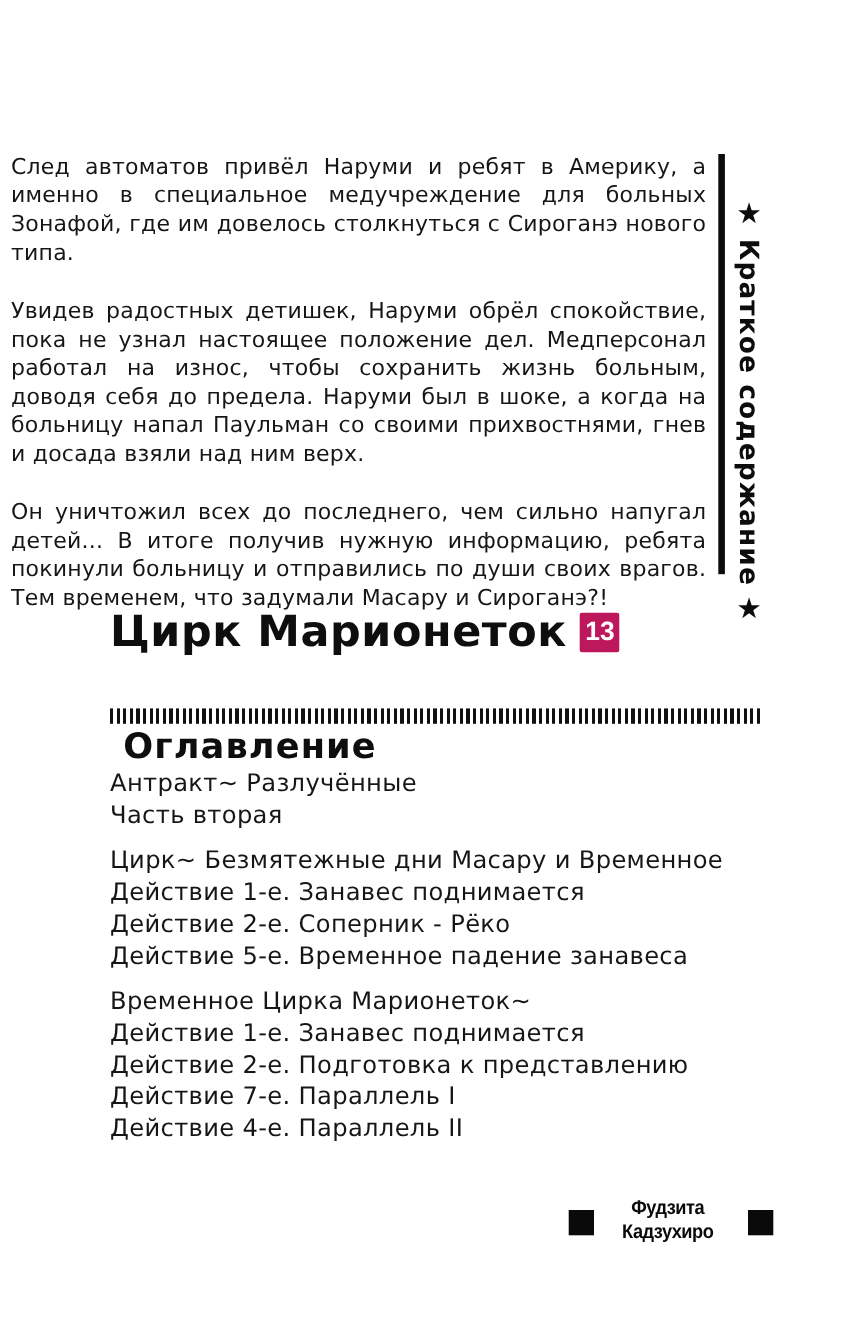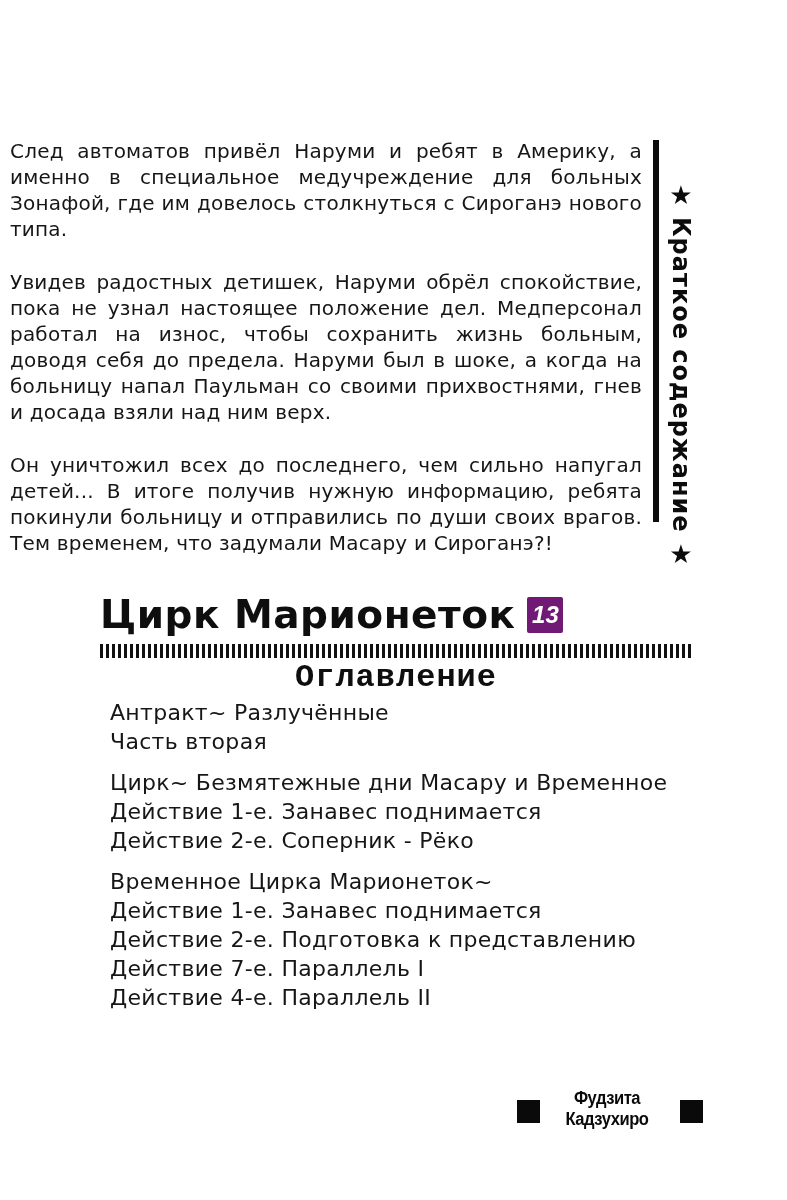--- a/index.html
+++ b/index.html
@@ -47,66 +47,64 @@
     white-space: nowrap;
     color: #0c0c0c;
     display: flex; align-items: center;
   }
   .v-caption .star { font-size: 26px; }
   .v-caption .cap-label { padding: 6px 0; }
 
   
   .title-row {
     position: absolute;
-    left: 100px; top: 592px; width: 592px;
+    left: 100px; top: 552px; width: 592px;
     display: flex; align-items: center; gap: 12px;
   }
   .book-title {
     font-size: 39px;
     font-weight: 600;
     letter-spacing: 0.5px;
     color: #0e0e0e;
     white-space: nowrap;
   }
   .vol-badge {
     width: 36px; height: 36px;
-    background: #701a75; color: #ffffff;
+    background: #be185d; color: #ffffff;
     font-size: 24px; font-weight: 700;
     display: flex; align-items: center; justify-content: center;
     border-radius: 2px;
     font-family: "Liberation Sans", sans-serif;
-    font-style: italic;
   }
 
   
   .stripe-divider {
     position: absolute;
     left: 100px; top: 644px;
     width: 592px; height: 14px;
     background: repeating-linear-gradient(
       90deg,
       #111111 0px, #111111 3px,
       #ffffff 3px, #ffffff 6px
     );
   }
 
   
   .toc-heading {
     position: absolute;
-    left: 100px; top: 659px; width: 592px;
-    text-align: center;
+    left: 112px; top: 659px; width: 592px;
+    text-align: left;
     font-size: 32px;
     font-weight: 600;
     letter-spacing: 1px;
     color: #0e0e0e;
-    font-family: Liberation Mono, monospace;
   }
   .toc {
     position: absolute;
-    left: 100px; top: 698px; width: 592px; margin-left: 10px;
+    left: 100px; top: 698px; width: 592px;
   }
   .toc-group { margin-bottom: 12px; }
   .toc-line {
     font-size: 22px;
     line-height: 29px;
     letter-spacing: 0.3px;
     color: #161616;
     white-space: nowrap;
   }
 
@@ -165,20 +163,21 @@
 
   <div class="toc">
     <div class="toc-group">
       <div class="toc-line">Антракт~ Разлучённые</div>
       <div class="toc-line">Часть вторая</div>
     </div>
     <div class="toc-group">
       <div class="toc-line">Цирк~ Безмятежные дни Масару и Временное</div>
       <div class="toc-line">Действие 1-е. Занавес поднимается</div>
       <div class="toc-line">Действие 2-е. Соперник - Рёко</div>
+      <div class="toc-line">Действие 5-е. Временное падение занавеса</div>
     </div>
     <div class="toc-group">
       <div class="toc-line">Временное Цирка Марионеток~</div>
       <div class="toc-line">Действие 1-е. Занавес поднимается</div>
       <div class="toc-line">Действие 2-е. Подготовка к представлению</div>
       <div class="toc-line">Действие 7-е. Параллель I</div>
       <div class="toc-line">Действие 4-е. Параллель II</div>
     </div>
   </div>
 

